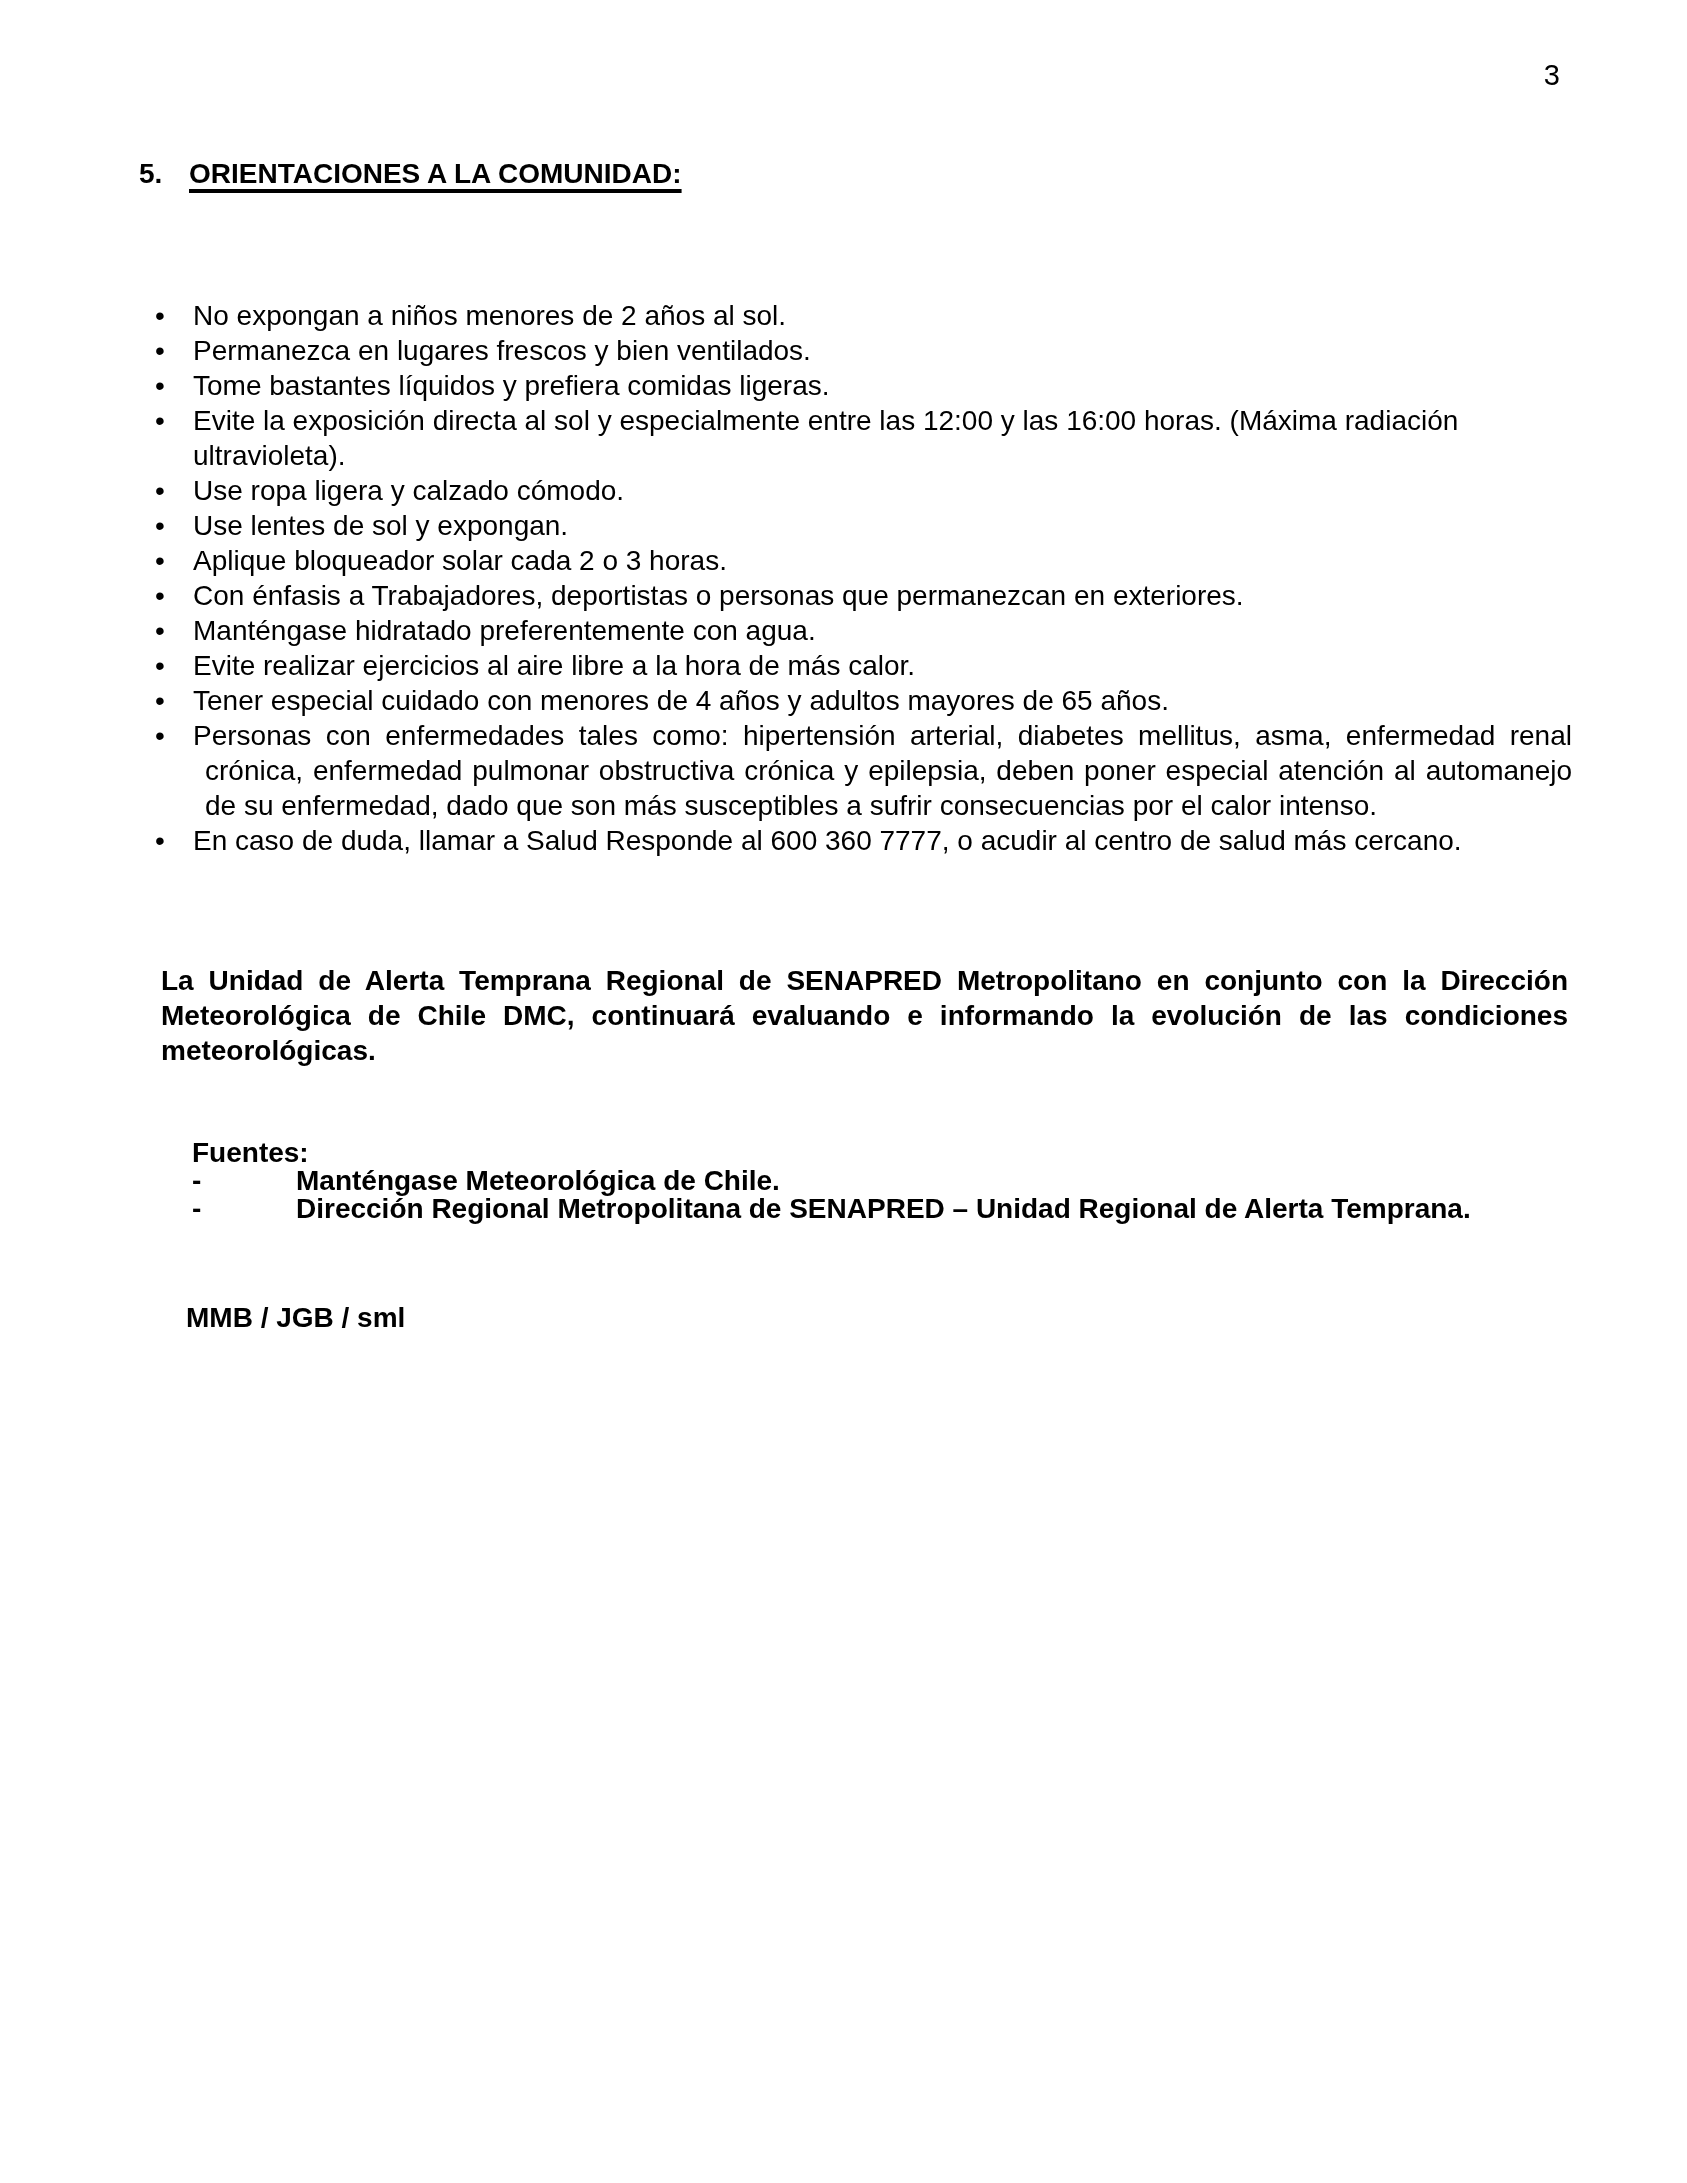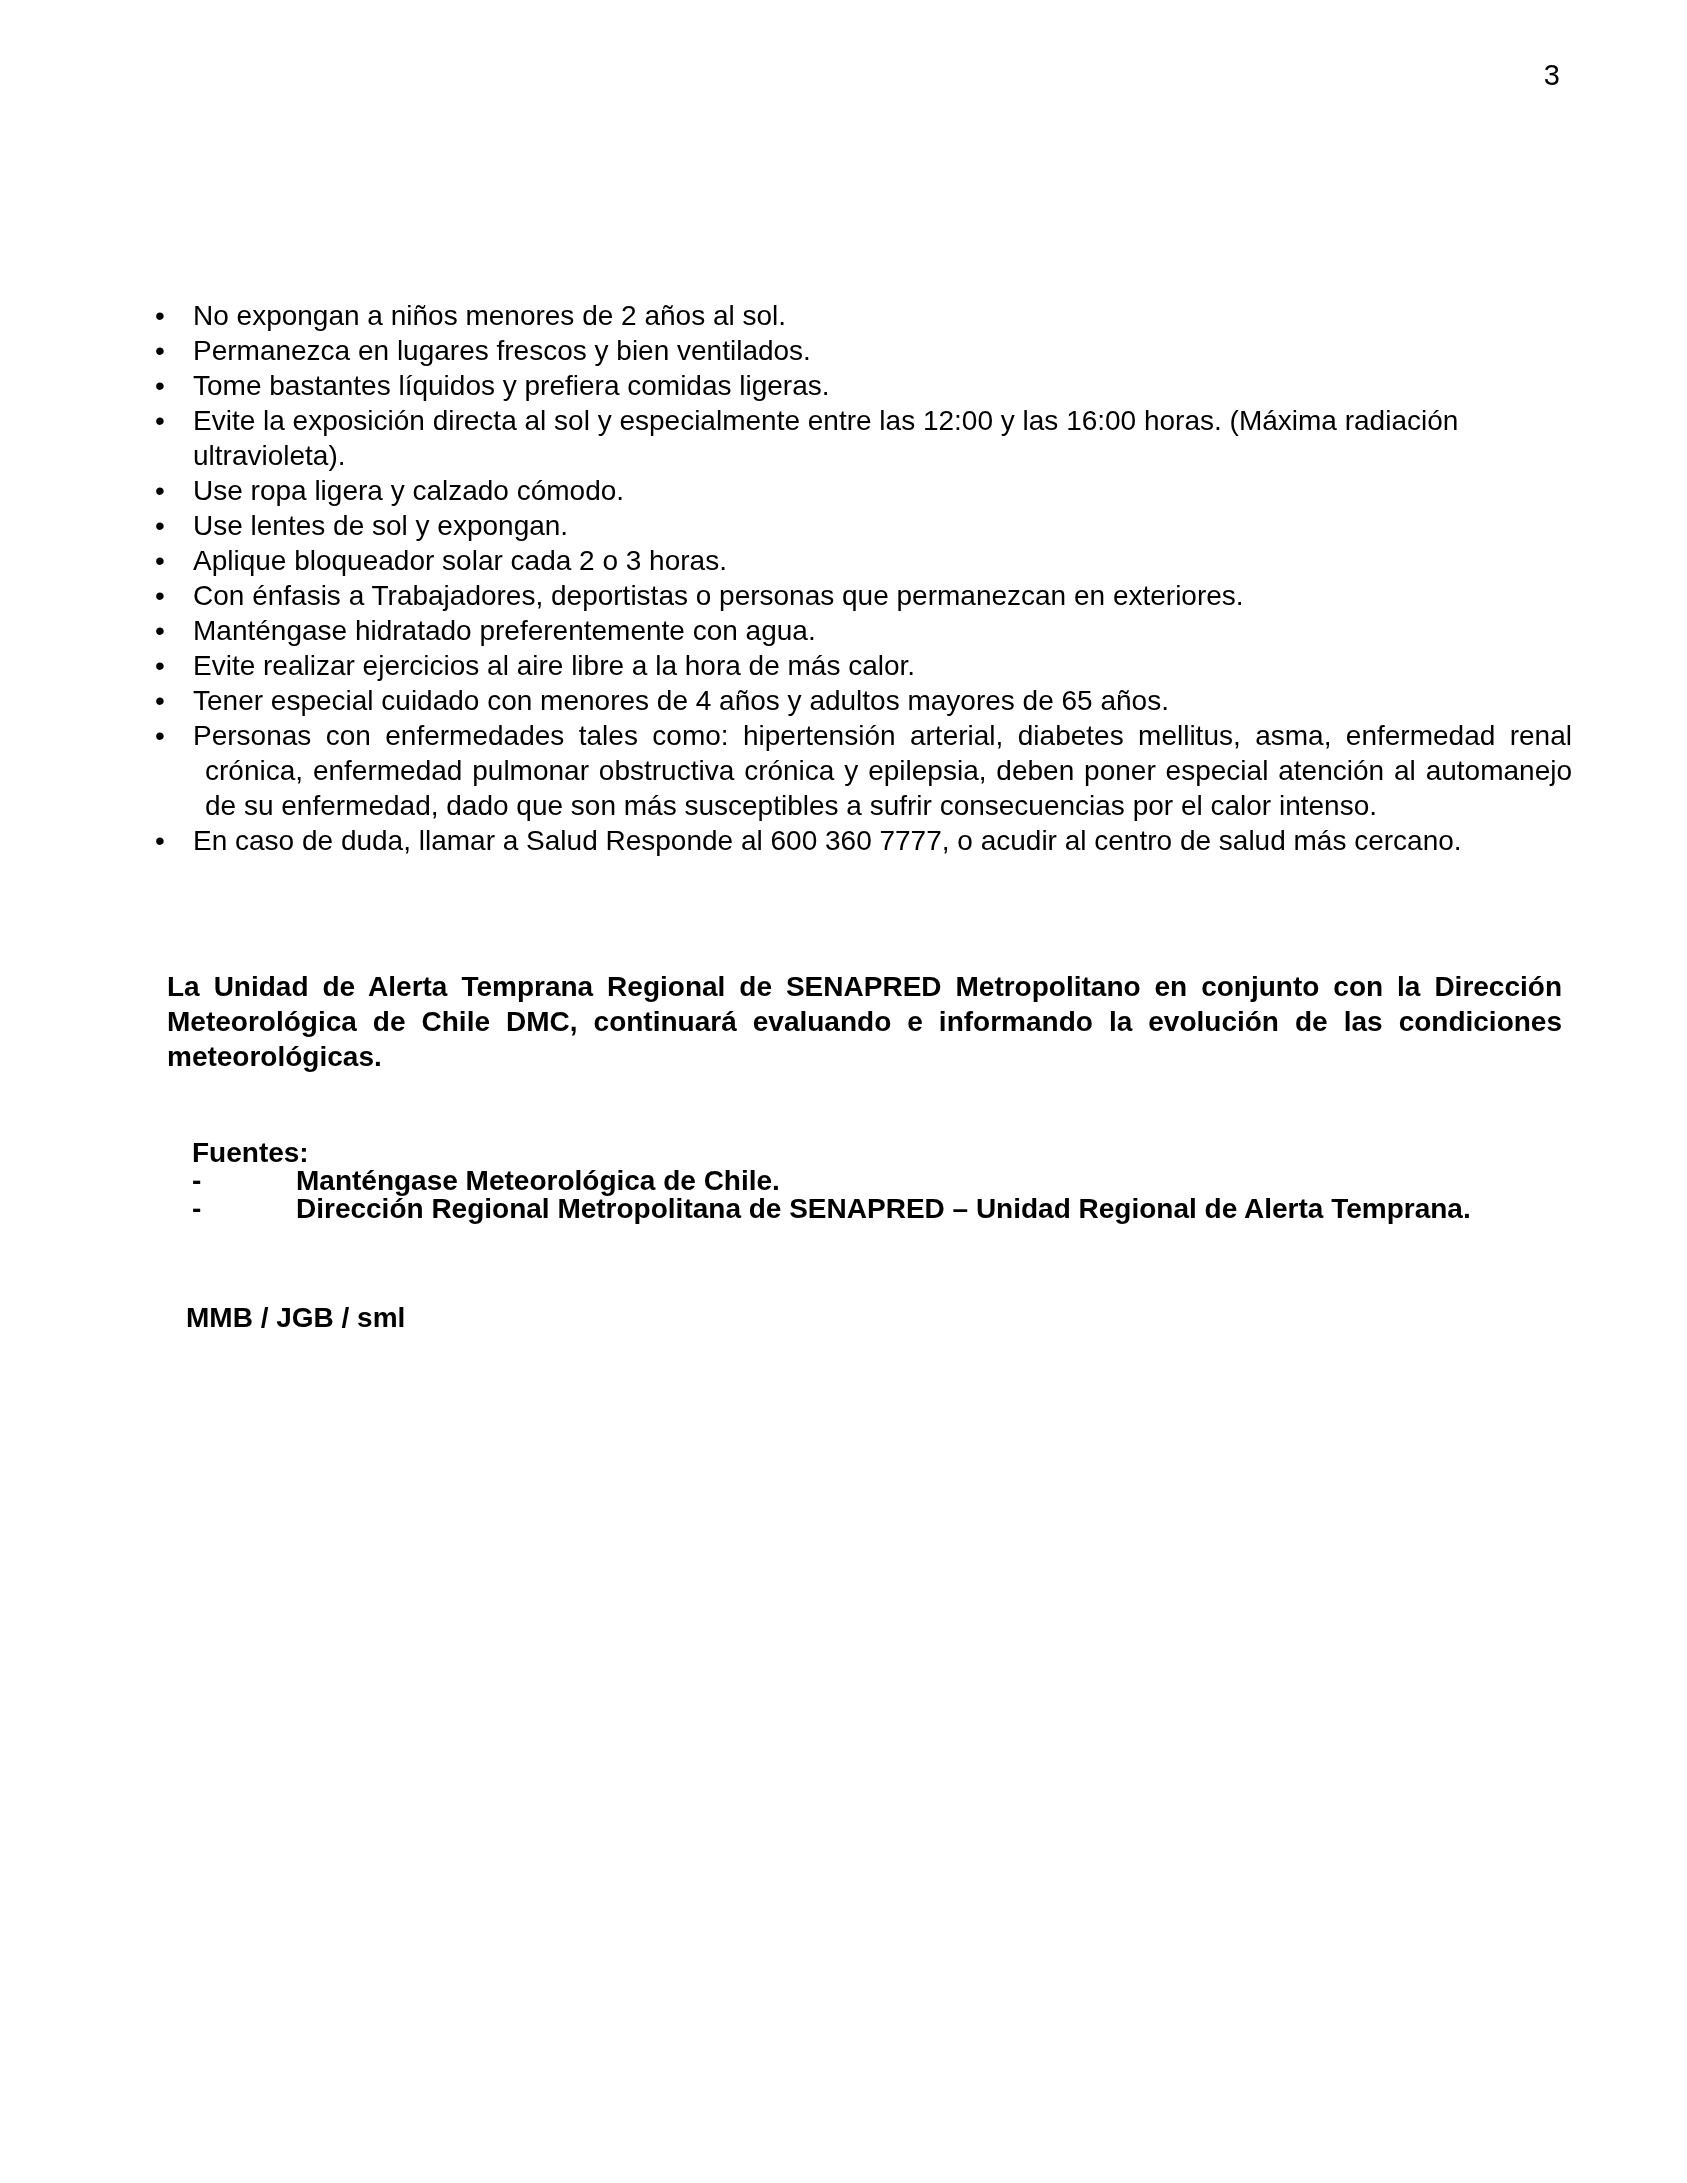--- a/index.html
+++ b/index.html
@@ -71,21 +71,21 @@
   .bullets li.justified .li-text {
     text-align: justify;
     padding-left: 12px;
     text-indent: -12px;
   }
   .closing {
     position: absolute;
     top: 959px;
     left: 157px;
     right: 115px;
-    margin: 10px;
+    margin: 4px;
     font-weight: bold;
     text-align: justify;
   }
   .smalltext {
     font-size: 28px;
     line-height: 28px;
     font-weight: bold;
   }
   .sources {
     position: absolute;
@@ -110,20 +110,23 @@
     margin-top: 40px;
   }
 </style>
 </head>
 <body>
 
 <div class="page">
 
   <div class="page-number">3</div>
 
+  <div class="heading">
+    <span class="heading-num">5.</span><span class="heading-title">ORIENTACIONES A LA COMUNIDAD:</span>
+  </div>
 
 
   <ul class="bullets">
     <li>
         <span class="marker">•</span>
         <span class="li-text">No expongan a niños menores de 2 años al sol.</span>
       </li>
     <li>
         <span class="marker">•</span>
         <span class="li-text">Permanezca en lugares frescos y bien ventilados.</span>

